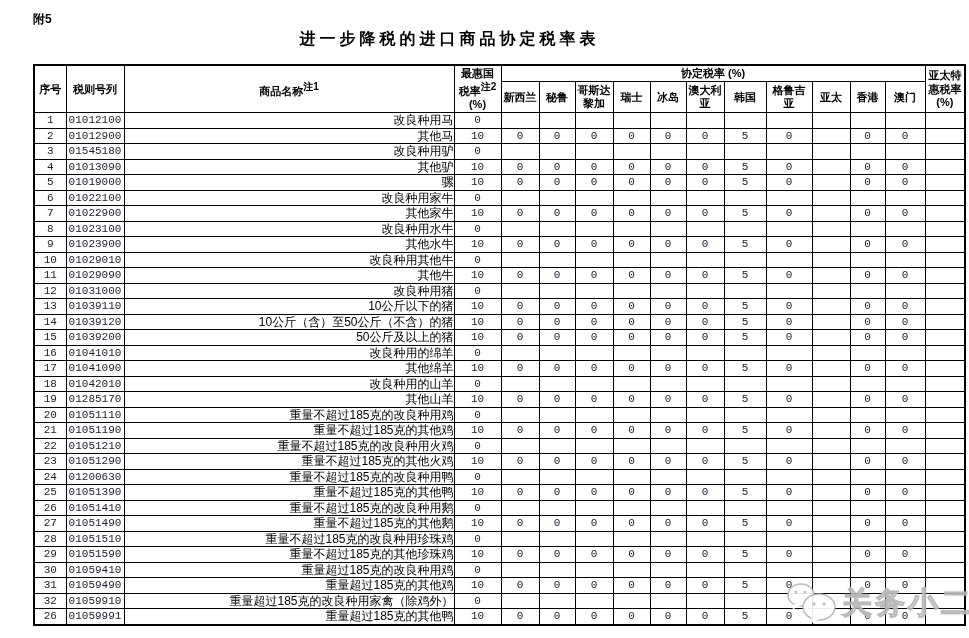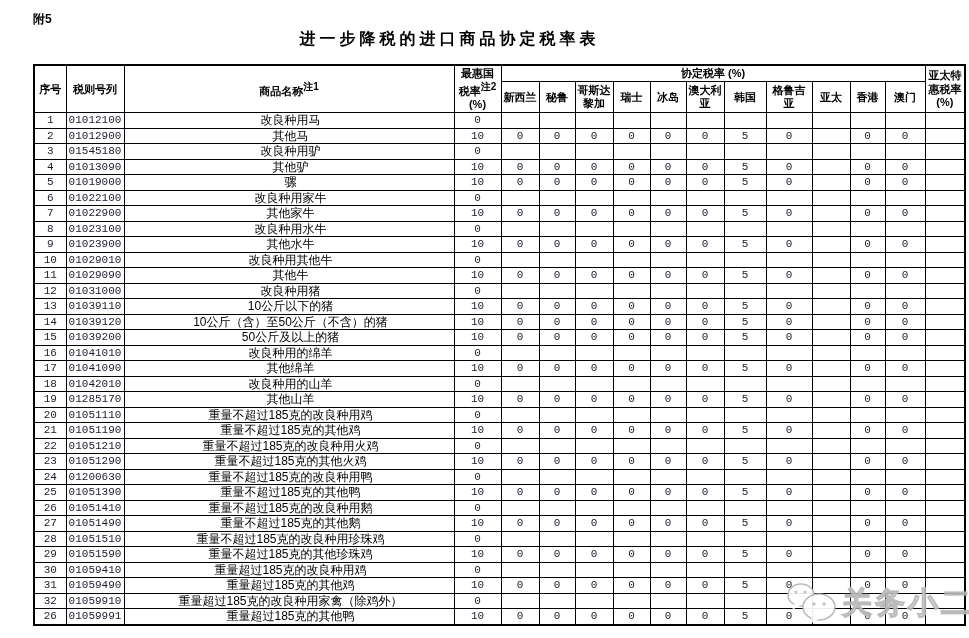--- a/index.html
+++ b/index.html
@@ -43,21 +43,21 @@
   .tariff thead tr.group-row th { height: 13px; }
   .tariff thead tr.country-row th { height: 28px; }
   .tariff thead .pct { display: block; font-weight: bold; }
   .tariff sup { font-size: 10px; }
   .tariff tbody td {
     height: 14.5px; line-height: 14px;
     font-size: 11px;
     text-align: center; vertical-align: middle;
   }
   .tariff tbody td.name-cell {
-    text-align: center;
+    text-align: right;
     padding-left: 3px;
     font-size: 12px;
   }
   .tariff tbody td.num-cell, .tariff tbody td.code-cell, .tariff tbody td.serial-cell {
     font-family: "Liberation Mono", "DejaVu Sans Mono", monospace;
     color: #1b1b2f;
     font-size: 11px;
   }
   .tariff tbody tr.u-row td.name-cell span { }
   .watermark {

